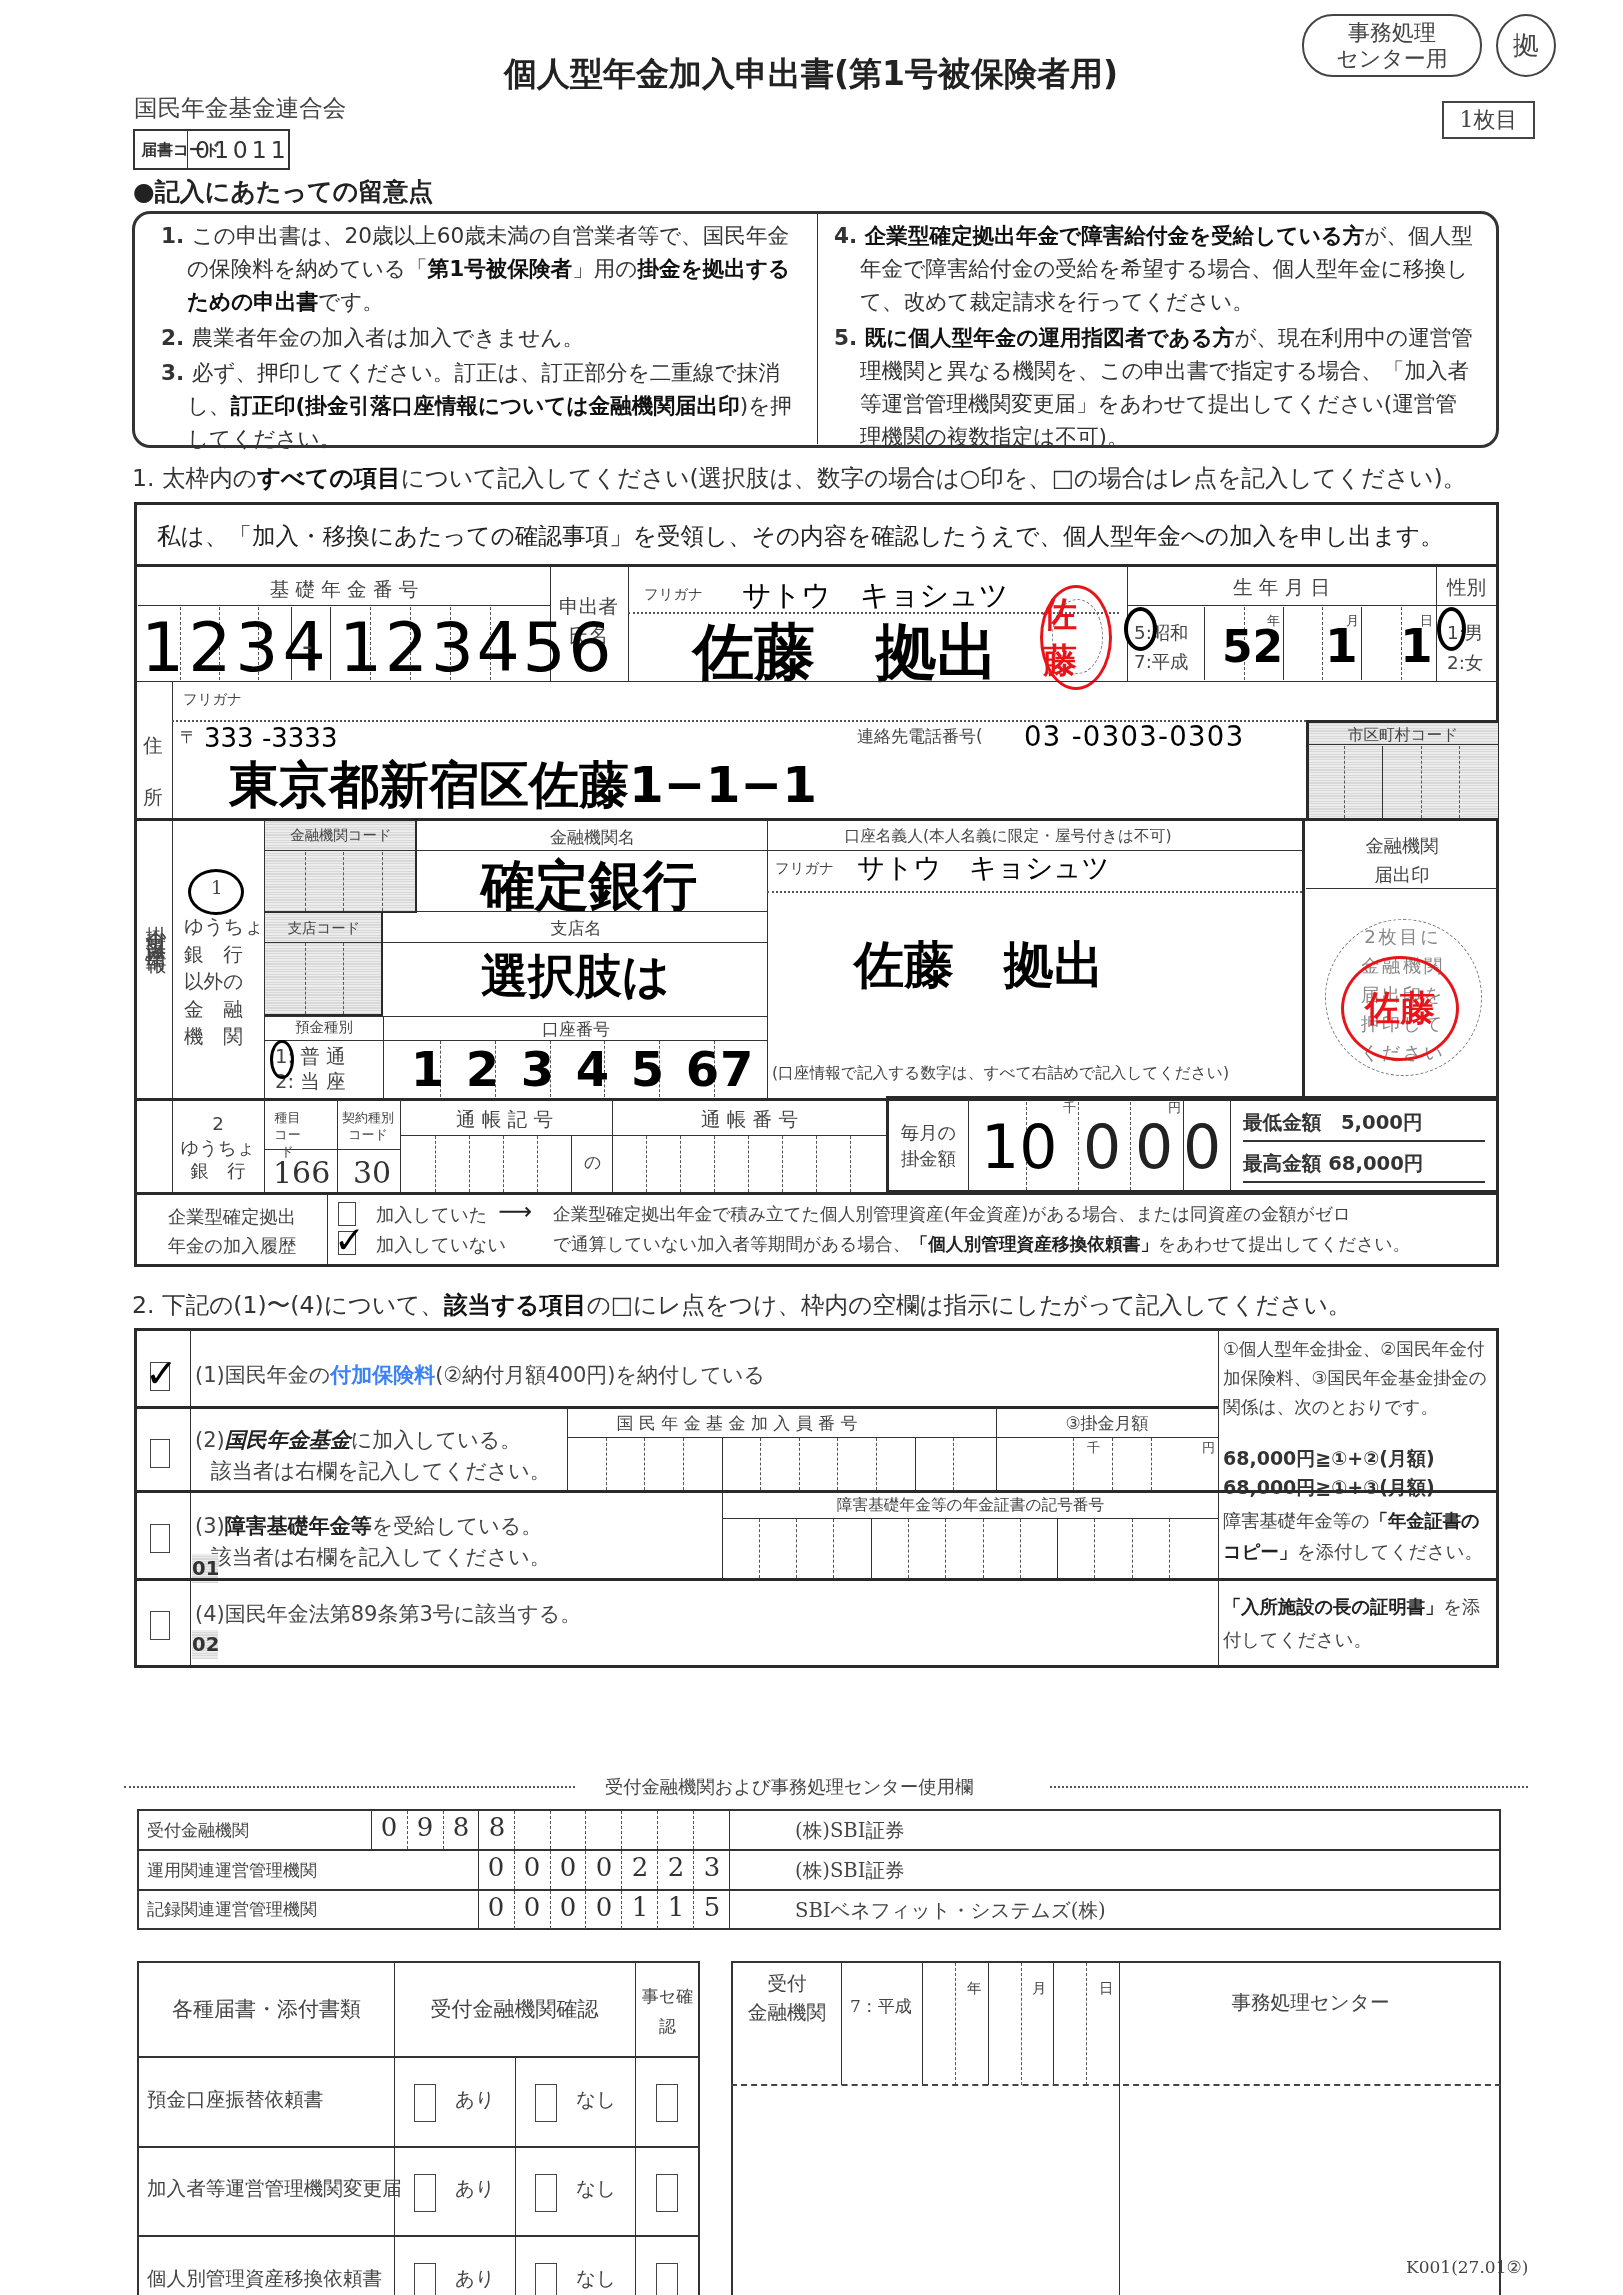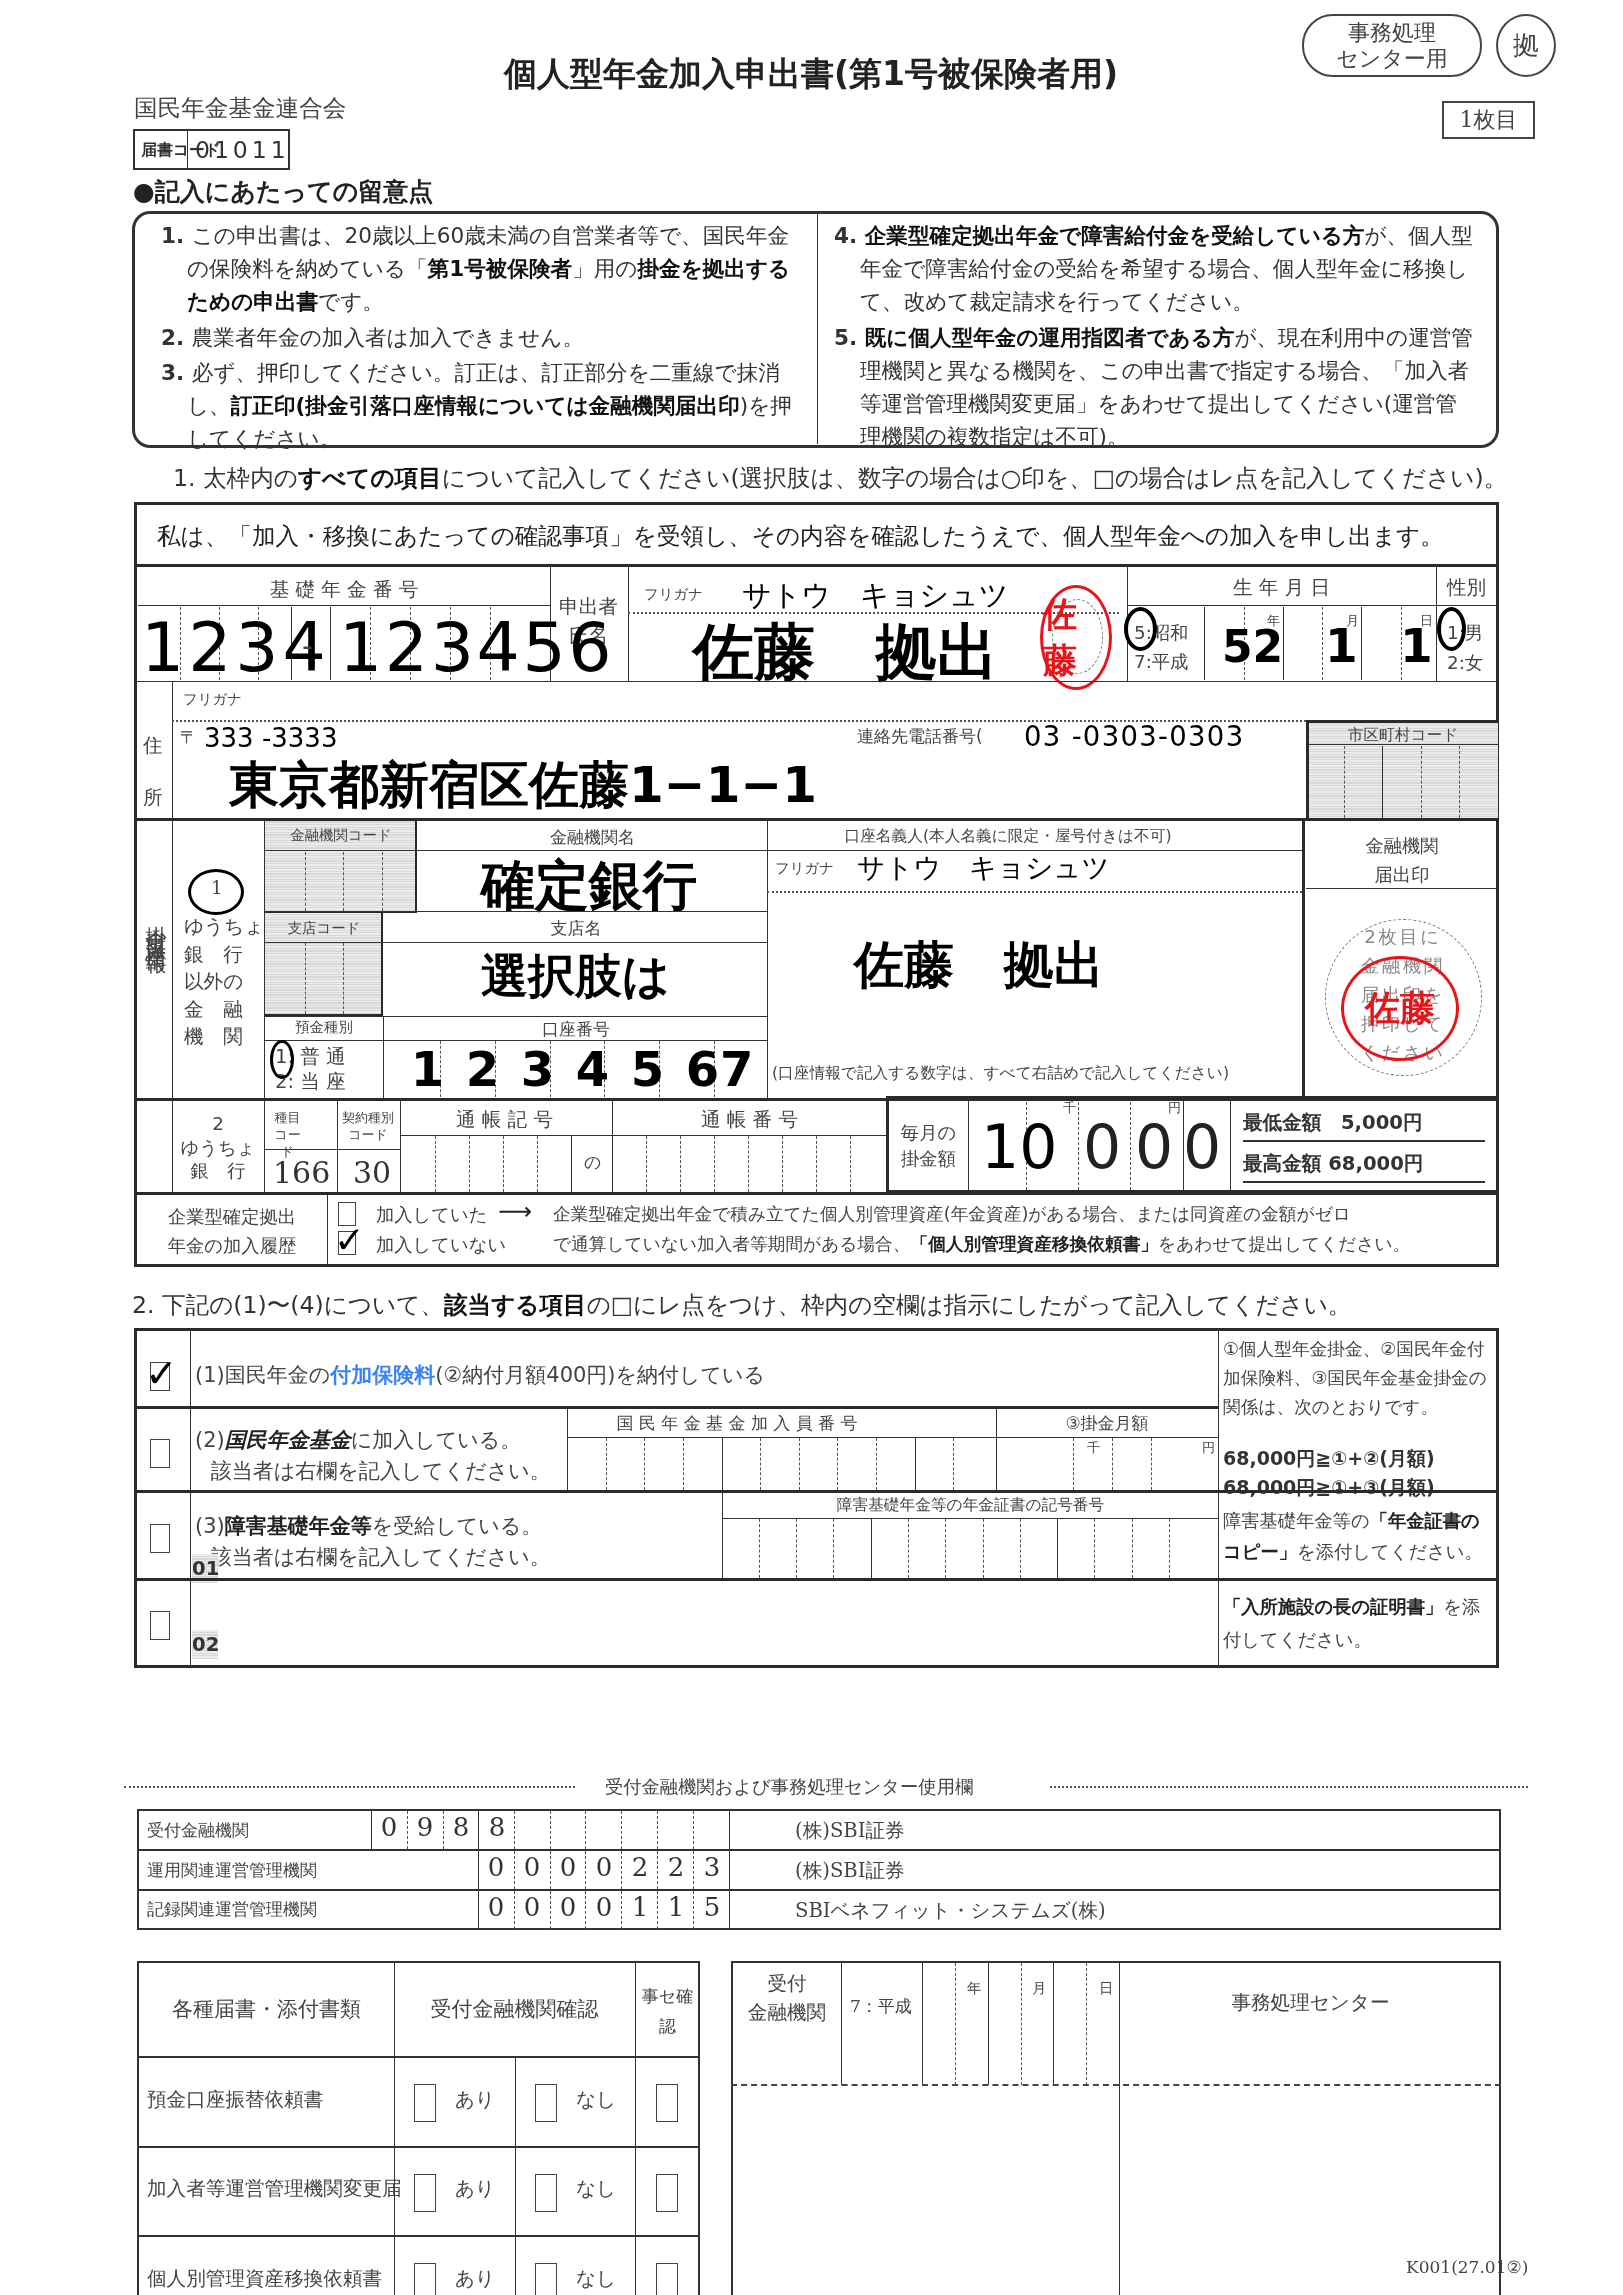--- a/index.html
+++ b/index.html
@@ -55,21 +55,21 @@
     <div style="padding-left:26px;text-indent:-26px;margin-bottom:2.6px;" id="note1"><span style="font-weight: bold;">1. </span><span>この申出書は、20歳以上60歳未満の自営業者等で、国民年金の保険料を納めている「</span><b>第1号被保険者</b><span>」用の</span><b>掛金を拠出するための申出書</b><span>です。</span></div>
     <div style="padding-left:26px;text-indent:-26px;margin-bottom:2.6px;" id="note2"><span style="font-weight: bold;">2. </span><span>農業者年金の加入者は加入できません。</span></div>
     <div style="padding-left:26px;text-indent:-26px;" id="note3"><span style="font-weight: bold;">3. </span><span>必ず、押印してください。訂正は、訂正部分を二重線で抹消し、</span><b>訂正印(掛金引落口座情報については金融機関届出印</b><span>)を押してください。</span></div>
   </div>
   <div class="abs note" style="left:699px;top:5.2px;width:644px;">
     <div style="padding-left:26px;text-indent:-26px;margin-bottom:2.6px;" id="note4"><span style="font-weight: bold;">4. </span><b>企業型確定拠出年金で障害給付金を受給している方</b><span>が、個人型年金で障害給付金の受給を希望する場合、個人型年金に移換して、改めて裁定請求を行ってください。</span></div>
     <div style="padding-left:26px;text-indent:-26px;" id="note5"><span style="font-weight: bold;">5. </span><b>既に個人型年金の運用指図者である方</b><span>が、現在利用中の運営管理機関と異なる機関を、この申出書で指定する場合、「加入者等運営管理機関変更届」をあわせて提出してください(運営管理機関の複数指定は不可)。</span></div>
   </div>
 </div>
 
-<div class="abs" style="left:132px;top:462px;font-size:23.6px;color:#333;white-space:nowrap;margin-left:41px;">
+<div class="abs" style="left:132px;top:462px;font-size:23.6px;color:#333;white-space:nowrap;">
   <span>1. 太枠内の</span><b style="color:#111;">すべての項目</b><span>について記入してください(選択肢は、数字の場合は○印を、□の場合はレ点を記入してください)。</span>
 </div>
 
 <div class="box thick" style="left:134px;top:502px;width:1365px;height:765px;"></div>
 
 <div class="abs" style="left:157px;top:520px;font-size:23.6px;color:#222;white-space:nowrap;">私は、「加入・移換にあたっての確認事項」を受領し、その内容を確認したうえで、個人型年金への加入を申し出ます。</div>
 <div class="hlt" style="left:134px;top:564px;width:1365px;"></div>
 
 <div class="lbl center" style="left:138px;top:576px;width:412px;font-size:19.6px;">基 礎 年 金 番 号</div>
 <div class="hl" style="left:138px;top:605px;width:412px;"></div>
@@ -384,20 +384,21 @@
 <div class="dvl" style="left:1094px;top:1519px;height:59px;"></div>
 <div class="dvl" style="left:1132px;top:1519px;height:59px;"></div>
 <div class="dvl" style="left:1169px;top:1519px;height:59px;"></div>
 <div class="lbl" style="left:1223px;top:1505px;width:271px;font-size:18.3px;line-height:31px;white-space:normal;">
   <span>障害基礎年金等の</span><b style="color:#222;">「年金証書のコピー」</b><span>を添付してください。</span>
 </div>
 <div class="hlt" style="left:134px;top:1578px;width:1365px;"></div>
 
 <div class="cb" style="left:150px;top:1611px;width:19.6px;height:29px;"></div>
 <div class="lbl" style="left:195px;top:1599px;font-size:21px;line-height:31px;">
+  <div>(4)国民年金法第89条第3号に該当する。</div>
 </div>
 <div class="shade" style="left:192px;top:1630px;width:26px;height:29px;"></div>
 <div class="lbl" style="left:192px;top:1633px;font-size:19.6px;font-weight:bold;color:#333;">02</div>
 <div class="lbl" style="left:1223px;top:1590px;width:271px;font-size:18.3px;line-height:33px;white-space:normal;">
   <b style="color:#222;">「入所施設の長の証明書」</b><span>を添付してください。</span>
 </div>
 
 <div class="dhl" style="left:124px;top:1786px;width:451px;border-top:2.6px dotted #555;"></div>
 <div class="lbl" style="left:605px;top:1774px;font-size:18.3px;font-family:'DejaVu Serif',serif;">受付金融機関および事務処理センター使用欄</div>
 <div class="dhl" style="left:1050px;top:1786px;width:478px;border-top:2.6px dotted #555;"></div>

